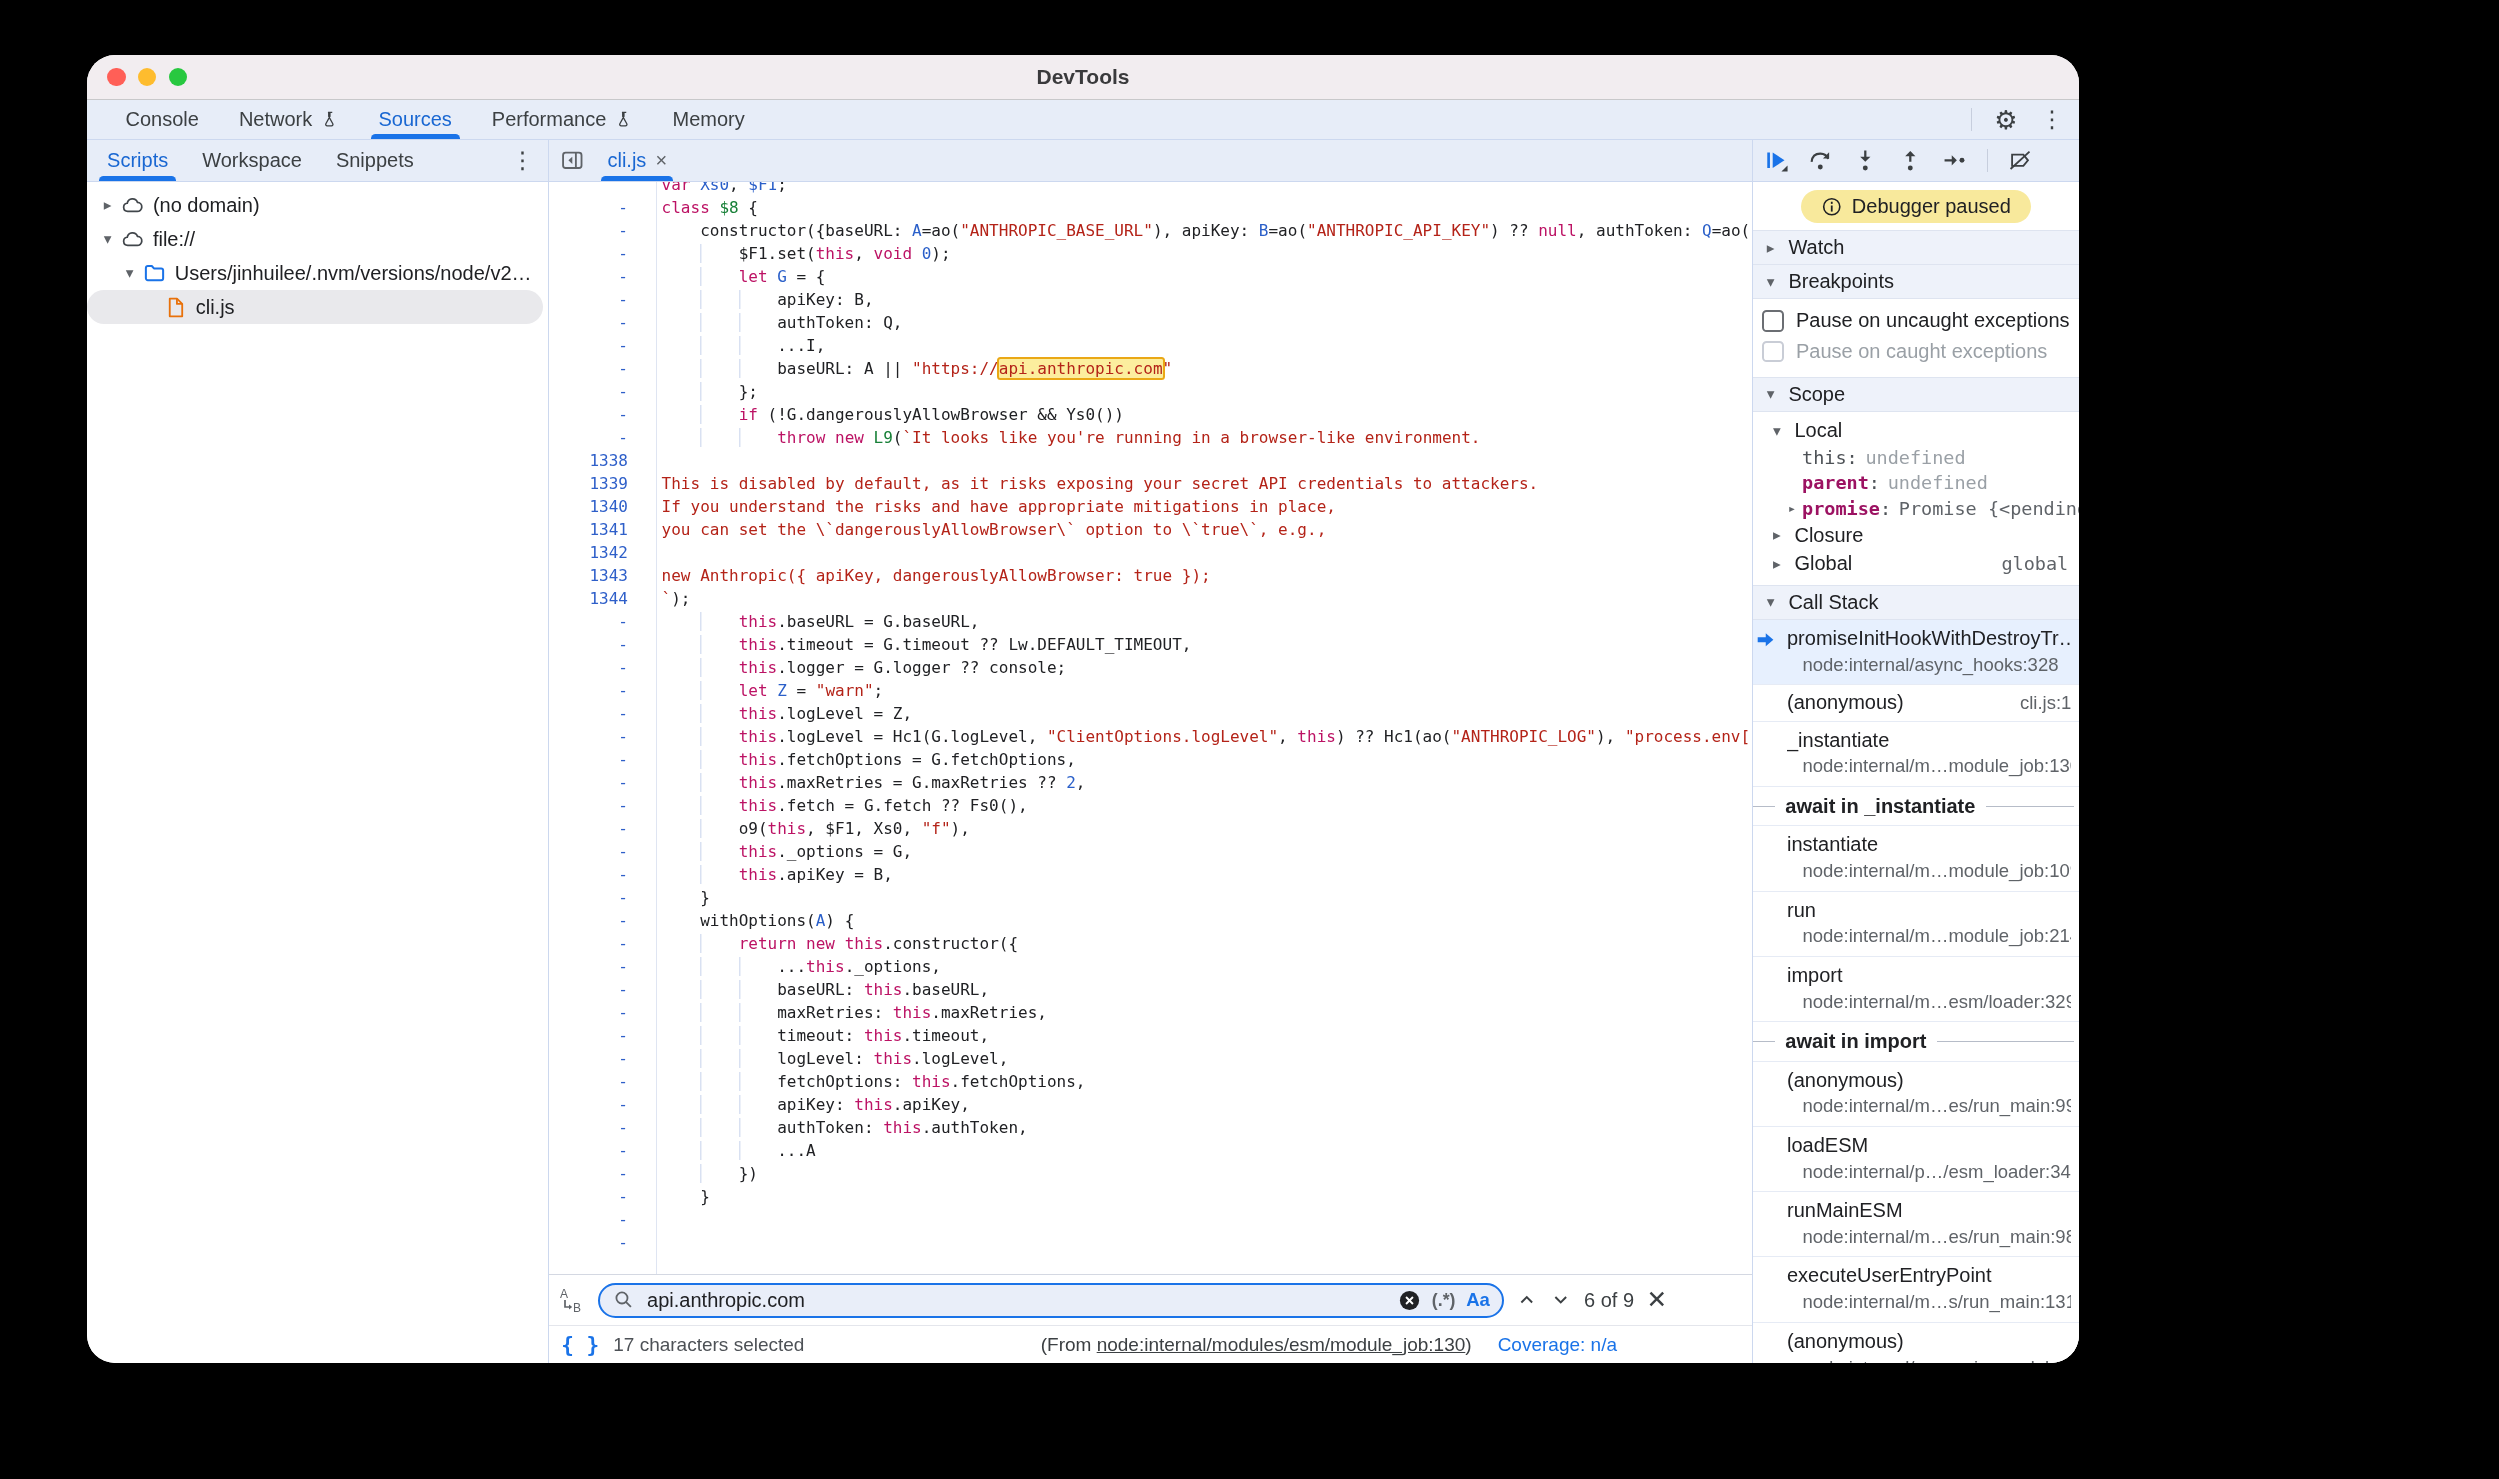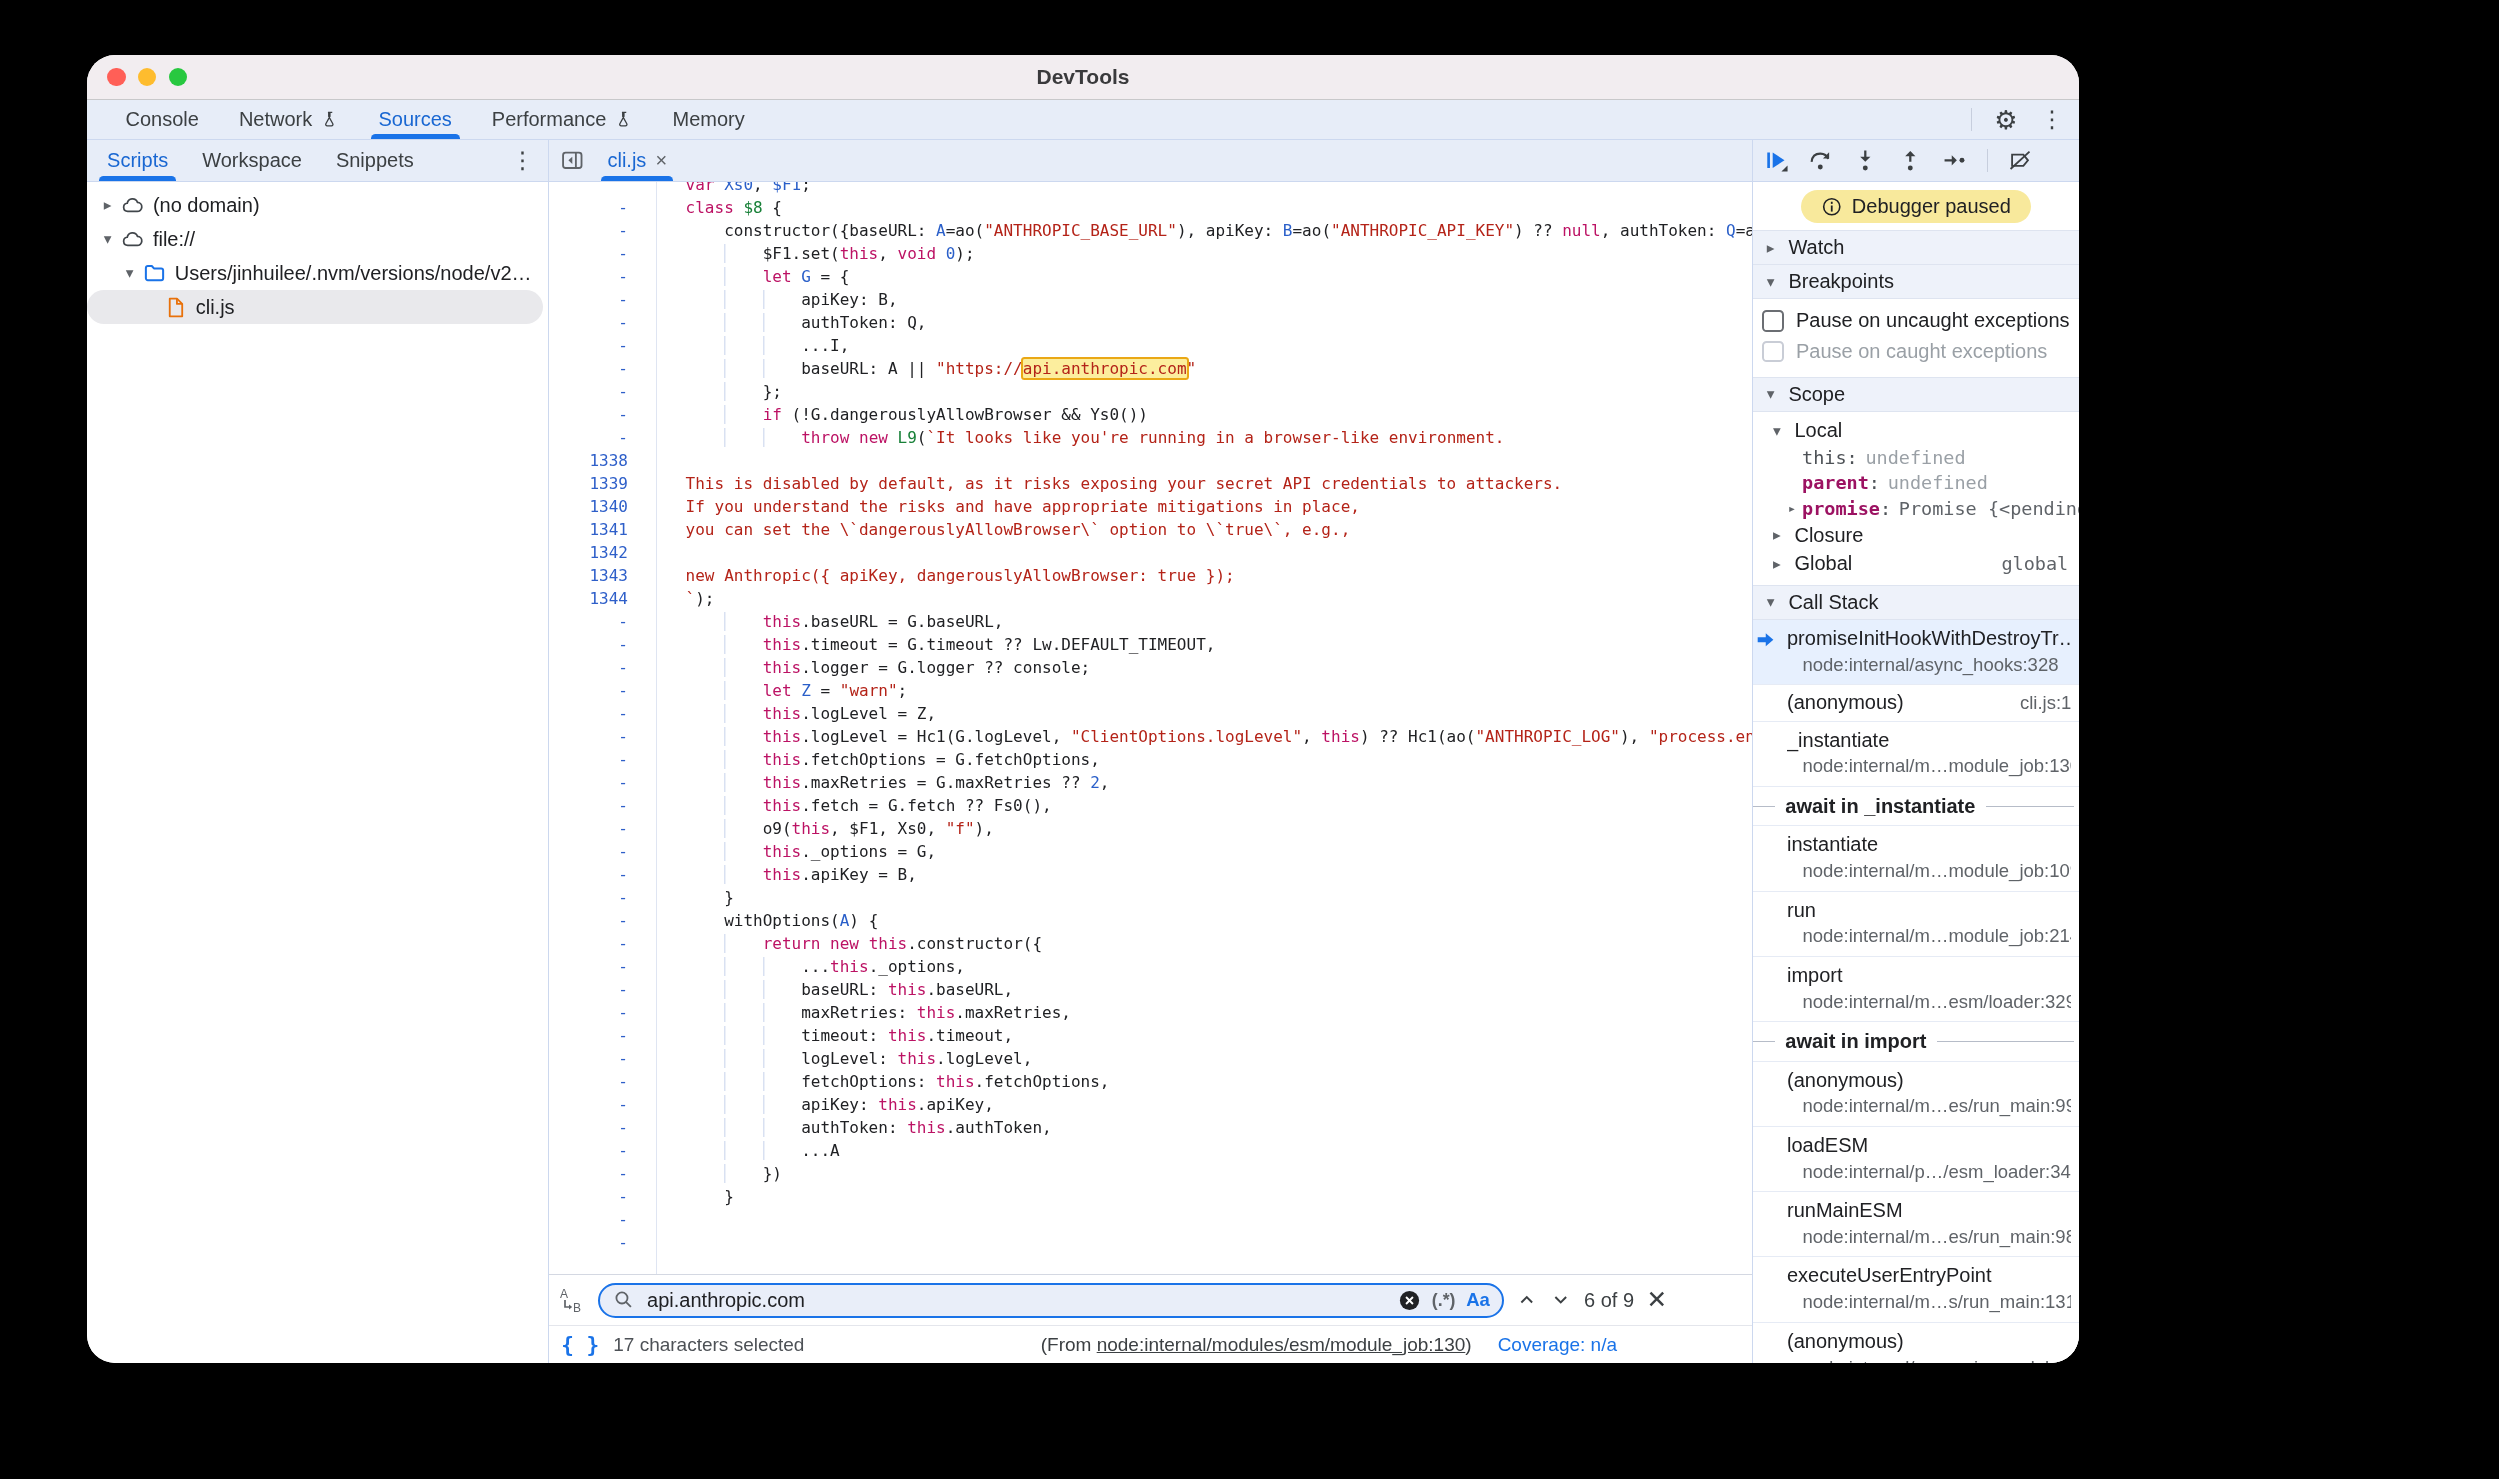--- a/index.html
+++ b/index.html
@@ -46,21 +46,21 @@
   .ed-toolbar-icon svg,.dbg svg{width:24.6px;height:24.6px;}
   .etab{position:relative;display:flex;align-items:center;gap:9.2px;padding:0 15.4px;font-size:20px;color:#1967d2;}
   .etab .close{color:#5f6368;font-size:20px;}
   .etab::after{content:"";position:absolute;left:9.2px;right:9.2px;bottom:0;height:4.6px;background:#1a73e8;border-radius:4.6px 4.6px 0 0;}
   .ed-right{margin-left:auto;display:flex;align-items:center;padding-right:10.8px;}
   
   .code{flex:1;display:flex;min-height:0;overflow:hidden;font-family:"DejaVu Sans Mono", monospace;font-size:16px;line-height:23px;}
   .gutter{width:108px;flex:0 0 auto;border-right:0.8px solid #dfe5f2;text-align:right;padding-right:28px;
     color:#2e5fc9;overflow:hidden;}
   .gutter-in,.lines-in{margin-top:-9.2px;}
-  .codelines{flex:1;overflow:hidden;padding-left:4.6px;margin-left:24px;}
+  .codelines{flex:1;overflow:hidden;padding-left:4.6px;}
   .cline{white-space:pre;height:23px;}
   .gline{height:23px;}
   .ind{white-space:pre;}
   .ind.g{box-shadow:inset 1.5px 0 0 #d9e1f2;}
   .tk-k{color:#bc1264;}
   .tk-v{color:#2a5fc9;}
   .tk-n{color:#2a5fc9;}
   .tk-s{color:#b42318;}
   .tk-p{color:#202124;}
   .tk-cls{color:#188038;}

